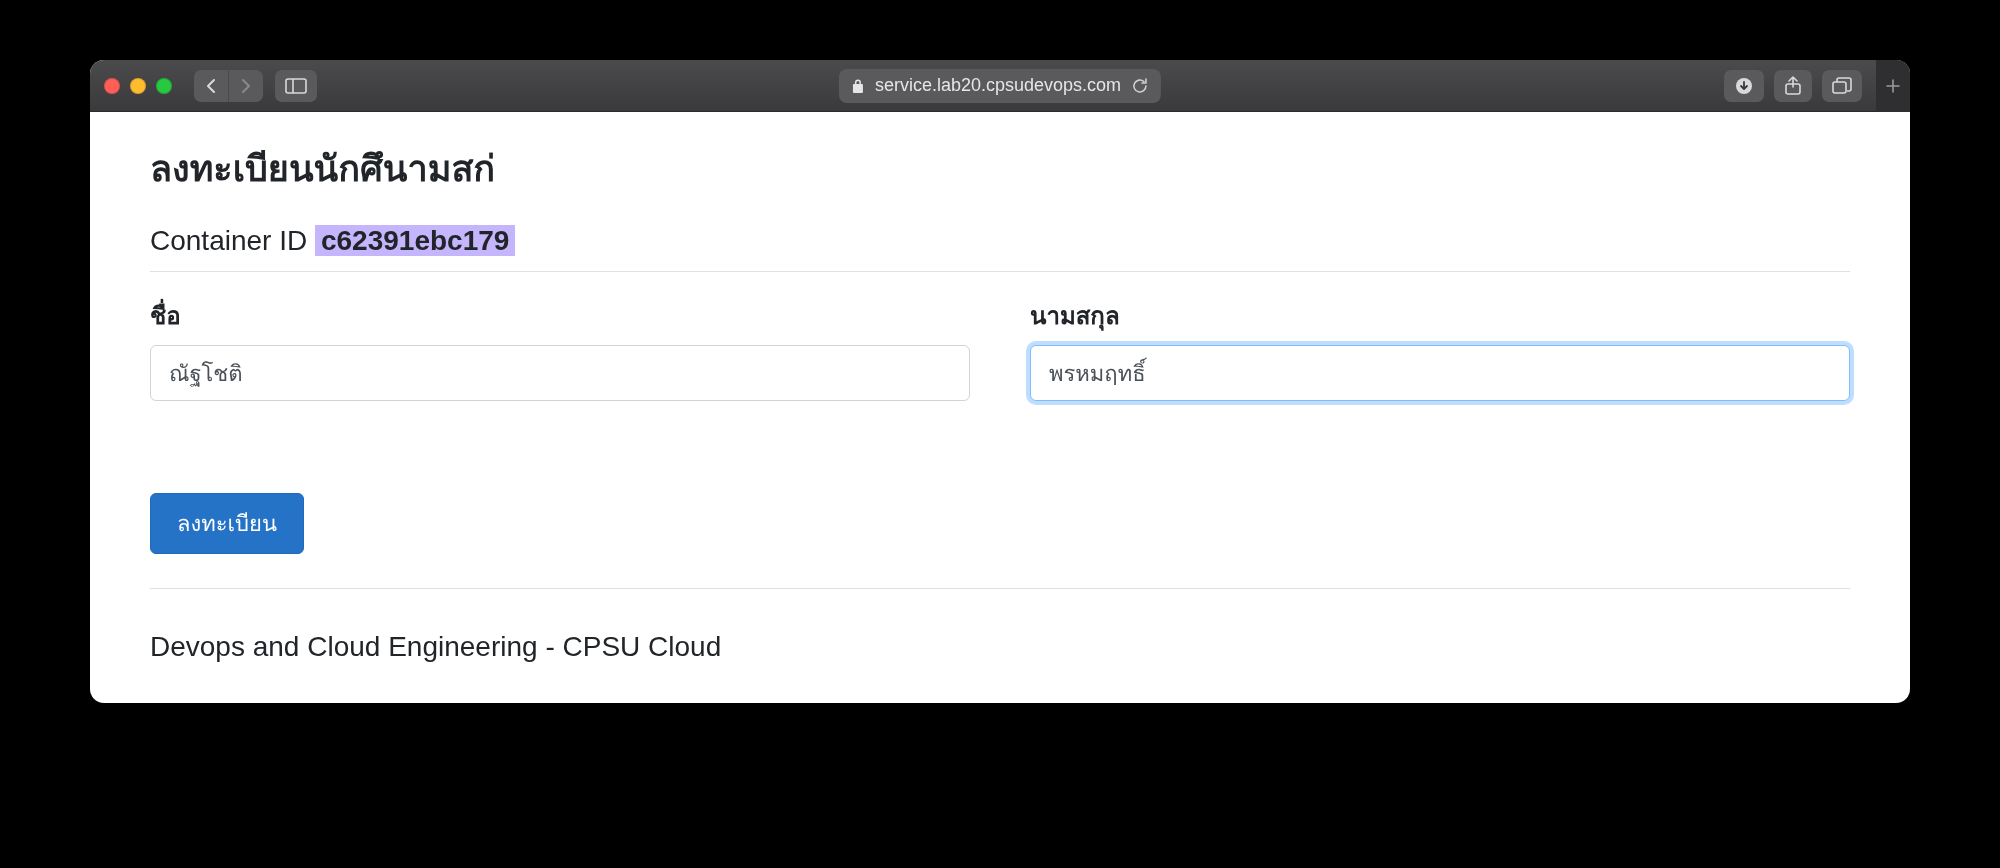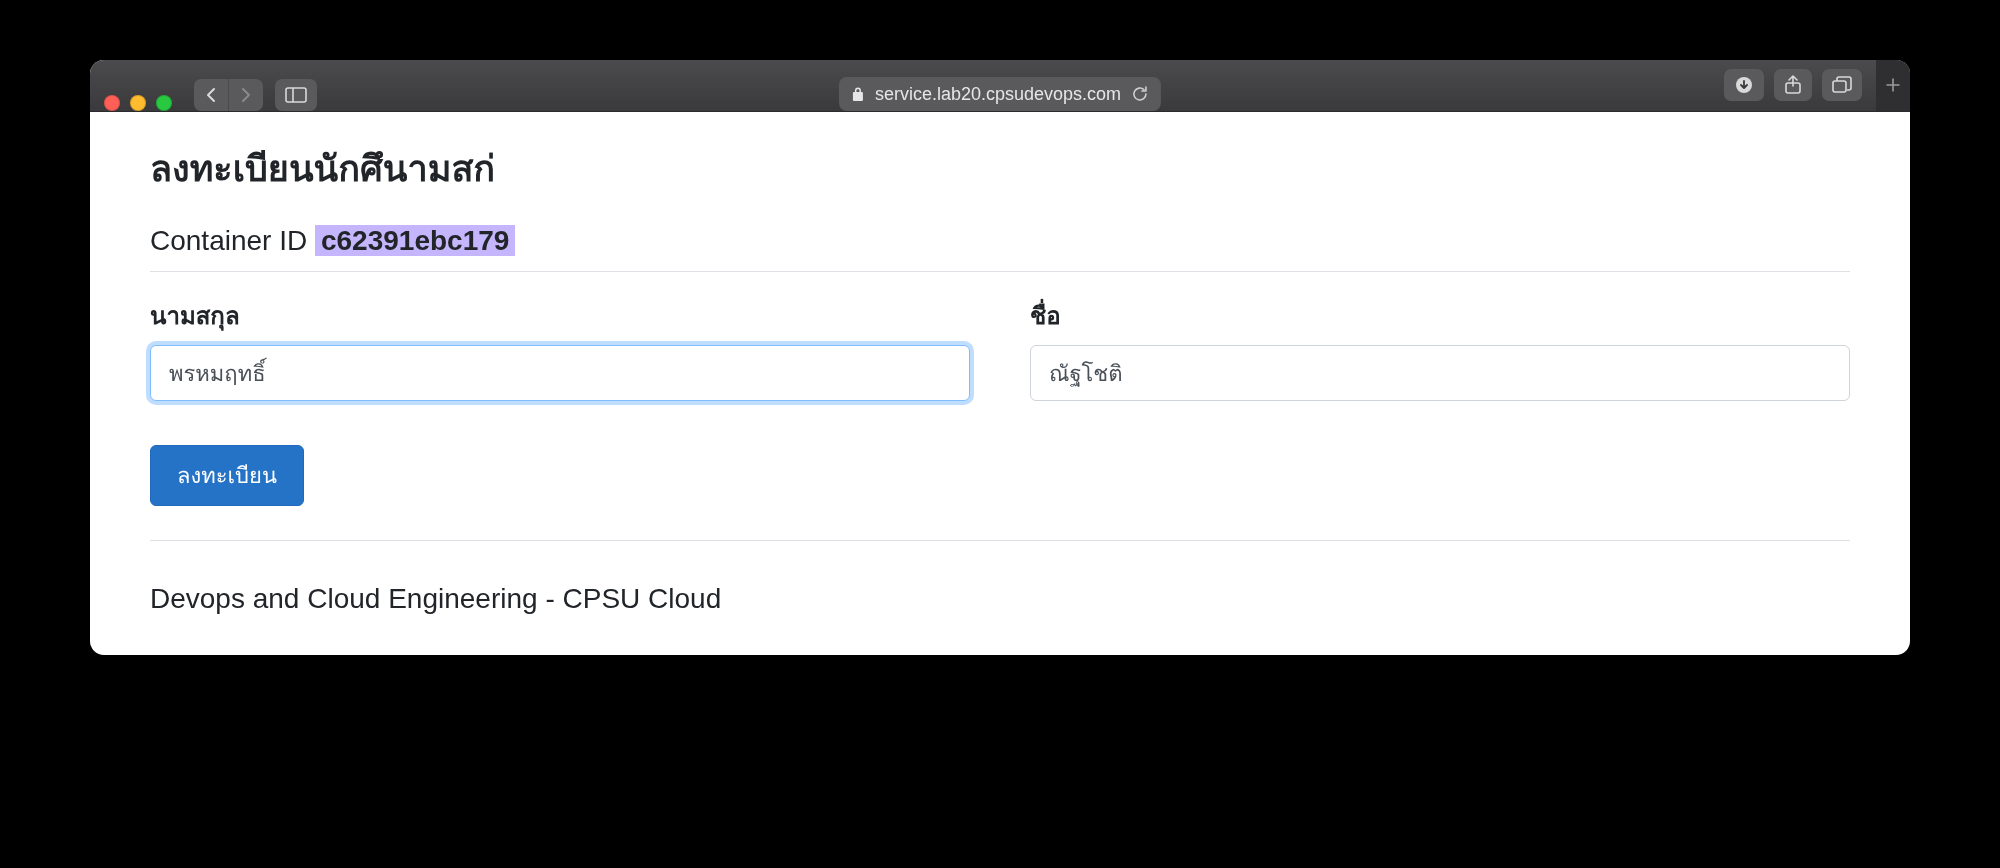--- a/index.html
+++ b/index.html
@@ -18,21 +18,21 @@
     overflow: hidden;
     background: #fff;
     box-shadow: 0 30px 80px rgba(0,0,0,0.6);
   }
   
   .toolbar {
     height: 52px;
     background: linear-gradient(#4b4b4d, #3a3a3c);
     border-bottom: 1px solid #2b2b2d;
     display: flex;
-    align-items: flex-end;
+    align-items: center;
     padding: 0 14px;
     gap: 12px;
     position: relative;
   }
   .traffic {
     display: flex;
     gap: 10px;
     align-items: center;
     margin-right: 10px;
   }
@@ -140,21 +140,21 @@
     background:#0d6efd;
     background: linear-gradient(#2b7be4,#1f6ed4);
     background:#0d6efd;
     color:#fff;
     border:1px solid #0d6efd;
     border-radius:6px;
     font-size:22px;
     padding: 12px 26px;
     cursor:pointer;
   }
-  .btn-primary { background:#0d6efd; }
+  .btn-primary { background:#0d6efd;margin-top:48px; }
   .btn-primary { background:#0d6efd; }
   .btn-primary { background:#2573c7; border-color:#2069bd; }
   .footer {
     font-size: 28px;
     font-weight:500;
     padding-top: 18px;
   }
 </style>
 </head>
 <body>
@@ -234,27 +234,27 @@
     <div class="cid-line">
       <span>Container ID</span>
       <span> </span>
       <span class="cid-value">c62391ebc179</span>
     </div>
 
     <hr class="rule">
 
     <div class="form-row">
       <div class="form-group">
+        <label class="form-label">ชื่อ</label>
+        <input class="form-control" type="text" value="ณัฐโชติ" style="">
+      </div>
+      <div class="form-group">
         <label class="form-label">นามสกุล</label>
         <input class="form-control focused" type="text" value="พรหมฤทธิ์" style="">
       </div>
-      <div class="form-group">
-        <label class="form-label">ชื่อ</label>
-        <input class="form-control" type="text" value="ณัฐโชติ" style="">
-      </div>
     </div>
 
     <button class="btn-primary">ลงทะเบียน</button>
 
     <hr class="rule" style="margin-top:34px">
 
     <div class="footer">Devops and Cloud Engineering - CPSU Cloud</div>
   </div>
 </div>
 

